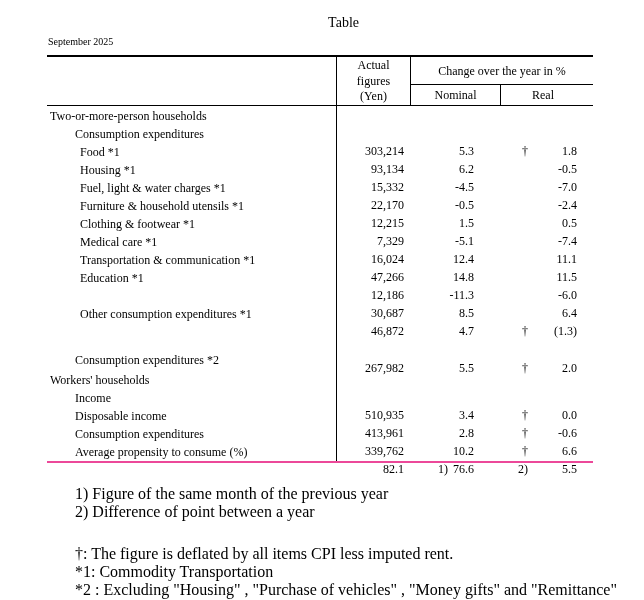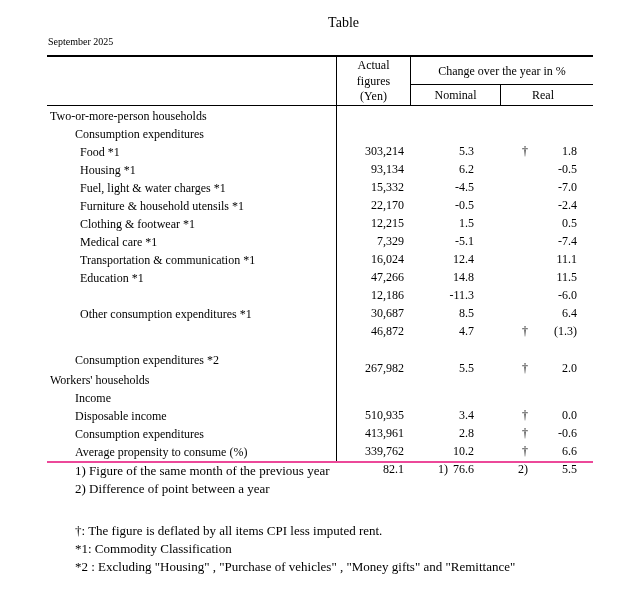--- a/index.html
+++ b/index.html
@@ -37,21 +37,21 @@
   .v.real{right:16px;}
 
   .trow.tall{height:32px;}
   .trow.tall .lbl{position:absolute;top:9px;line-height:16px;margin-top:20px;}
   .trow.tall .v{top:17px;line-height:16px;margin-top:20px;}
 
   .spacer{height:12px;}
   .trow.secrow{height:22px;line-height:27px;}
 
   
-  #footnotes{position:absolute;left:75px;top:462px;font-size:13px;}
+  #footnotes{position:absolute;left:75px;top:485px;font-size:16px;}
   .fn{height:18px;line-height:18px;white-space:nowrap;}
   #fn-group2{margin-top:24px;}
 </style>
 </head>
 <body>
 
 <div id="doc-title">Table</div>
 <div id="period">September 2025</div>
 
 <div id="stat-table">
@@ -186,16 +186,16 @@
   </div>
 </div>
 
 <div id="footnotes">
   <div id="fn-group1">
     <div class="fn">1) Figure of the same month of the previous year</div>
     <div class="fn">2) Difference of point between a year</div>
   </div>
   <div id="fn-group2">
     <div class="fn">†: The figure is deflated by all items CPI less imputed rent.</div>
-    <div class="fn">*1: Commodity Classification</div>
+    <div class="fn">*1: Commodity Transportation</div>
     <div class="fn">*2 : Excluding "Housing" , "Purchase of vehicles" , "Money gifts" and "Remittance"</div>
   </div>
 </div>
 
 </body></html>

